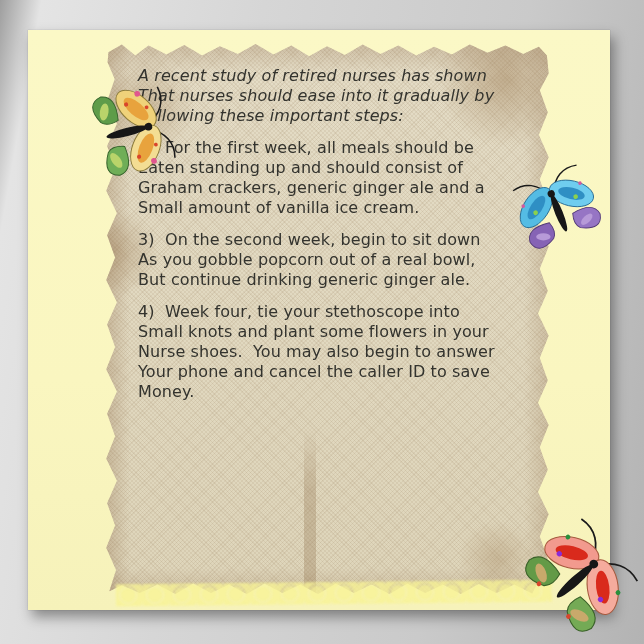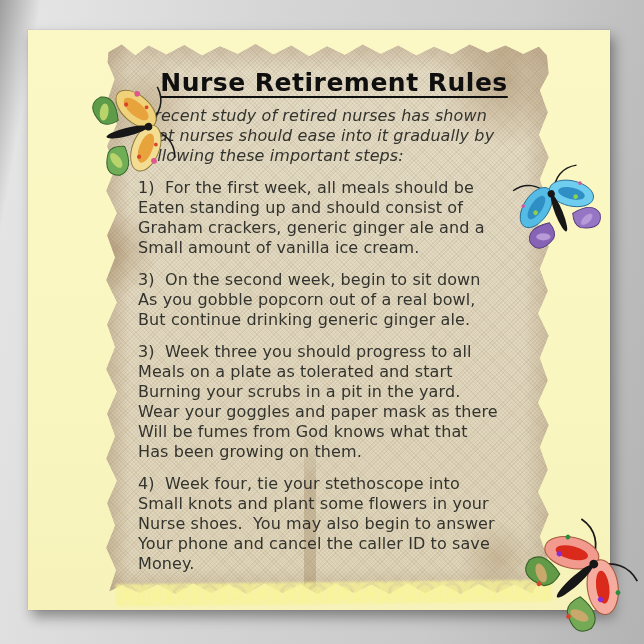--- a/index.html
+++ b/index.html
@@ -68,37 +68,30 @@
 </head>
 <body>
 
 <div class="stage">
   <div class="poster">
 
     <div class="parchment"></div>
     <div class="scribble"></div>
 
     <div class="content">
-      <div class="title">Nurse Retirement Rules</div>
       <div class="intro">A recent study of retired nurses has shown
 That nurses should ease into it gradually by
 Following these important steps:</div>
       <div class="para">1)  For the first week, all meals should be
 Eaten standing up and should consist of
 Graham crackers, generic ginger ale and a
 Small amount of vanilla ice cream.</div>
       <div class="para">3)  On the second week, begin to sit down
 As you gobble popcorn out of a real bowl,
 But continue drinking generic ginger ale.</div>
-      <div class="para">3)  Week three you should progress to all
-Meals on a plate as tolerated and start
-Burning your scrubs in a pit in the yard.
-Wear your goggles and paper mask as there
-Will be fumes from God knows what that
-Has been growing on them.</div>
       <div class="para">4)  Week four, tie your stethoscope into
 Small knots and plant some flowers in your
 Nurse shoes.  You may also begin to answer
 Your phone and cancel the caller ID to save
 Money.</div>
     </div>
 
     <svg class="butterfly bf1" viewBox="0 0 100 100">
       <path d="M47 26 C 40 12, 28 4, 12 8" stroke="#1a1a1a" stroke-width="1.6" fill="none"></path>
       <path d="M53 26 C 60 12, 72 4, 88 8" stroke="#1a1a1a" stroke-width="1.6" fill="none"></path>

